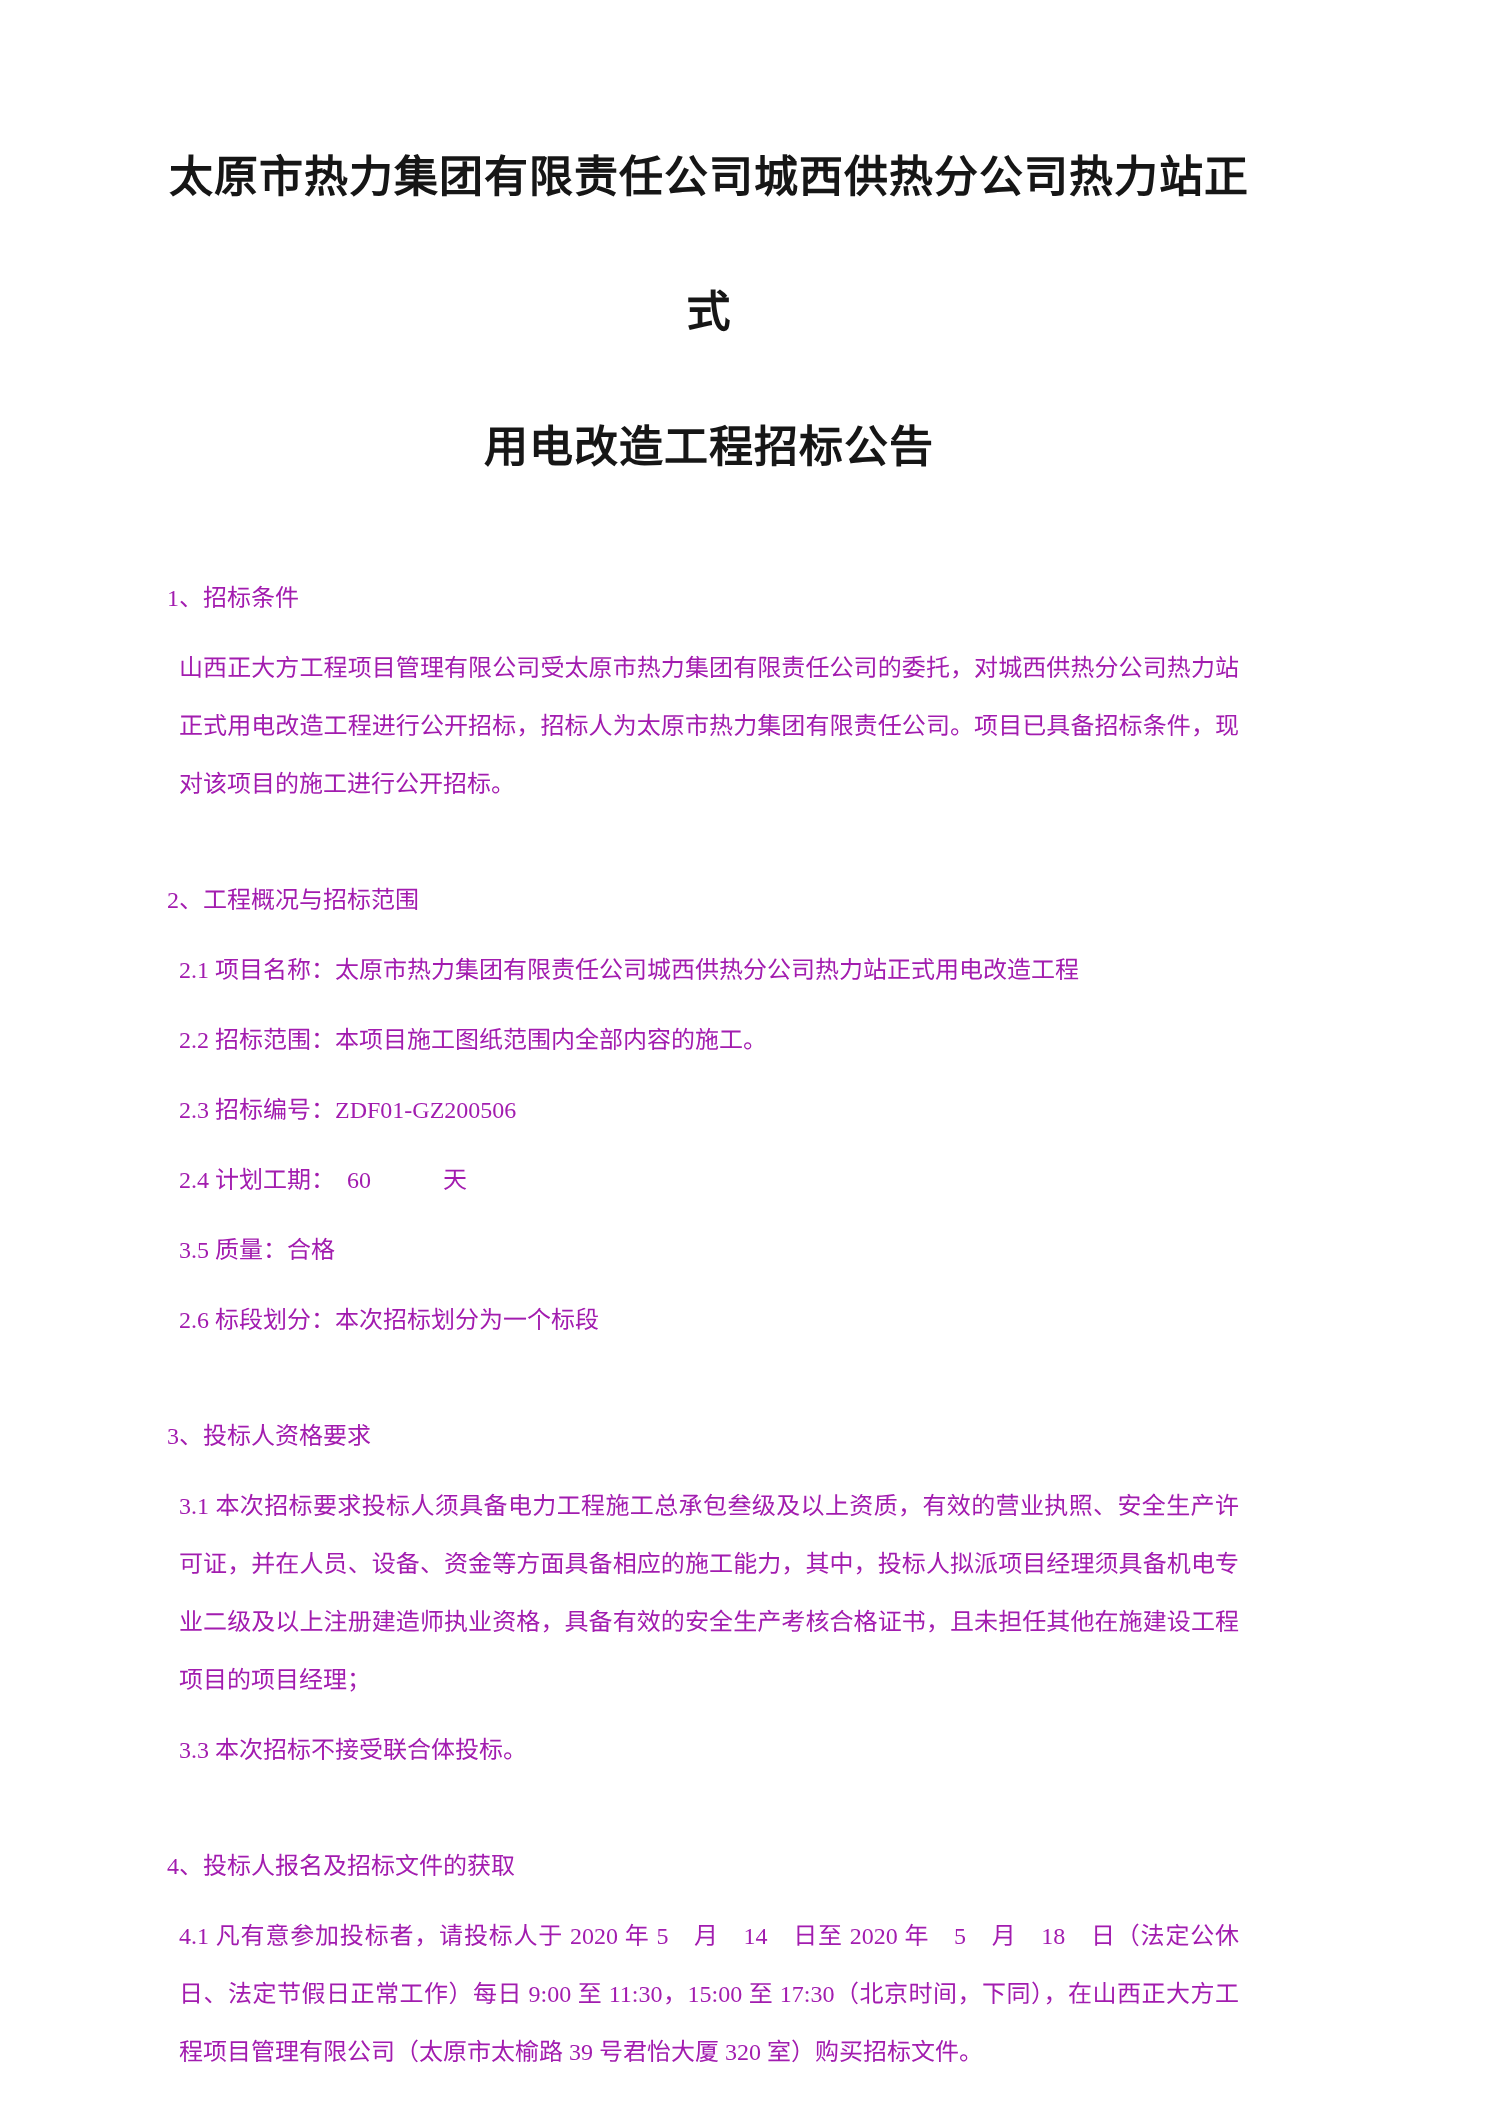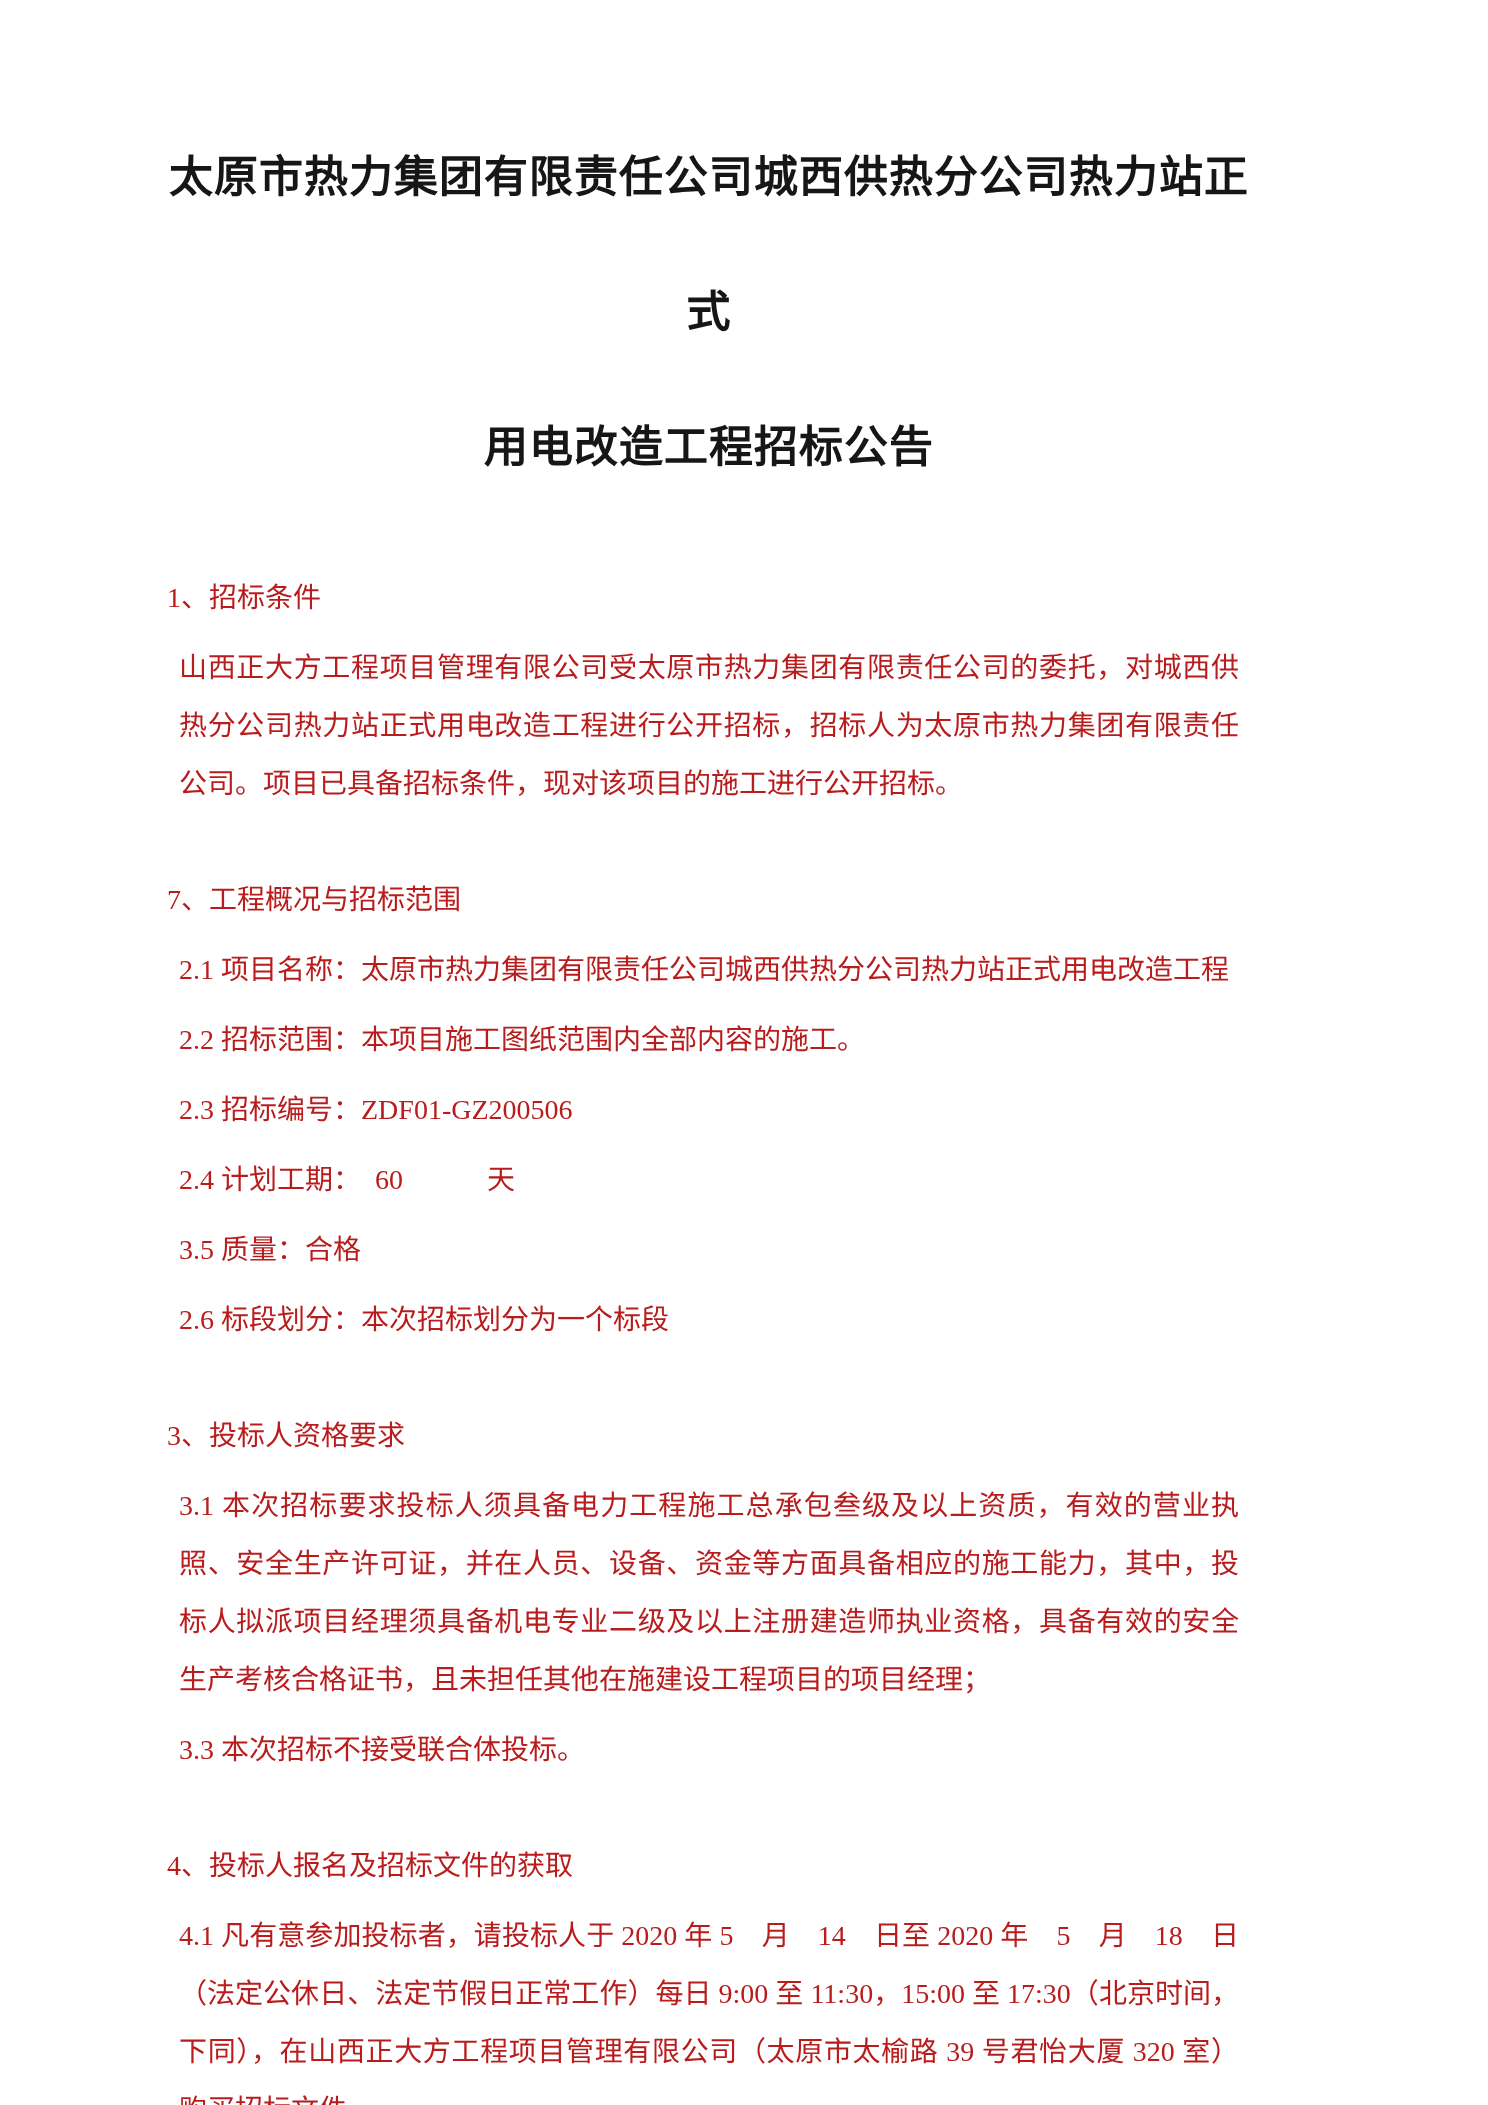--- a/index.html
+++ b/index.html
@@ -33,25 +33,25 @@
     margin-top: 54px;
   }
   .section {
     margin-top: 58px;
   }
   .section:first-child {
     margin-top: 0;
   }
   .section-heading,
   .paragraph {
-    font-size: 28px;
+    font-size: 24px;
     line-height: 58px;
     text-align: justify;
     text-justify: inter-character;
-    color: #b91c1c;
+    color: #a21caf;
     word-break: break-all;
   }
   .paragraph {
     margin: 12px;
   }
 </style>
 </head>
 <body>
 
 <div class="page">
@@ -62,21 +62,21 @@
   </div>
 
   <div class="doc-body">
 
     <div class="section">
       <div class="section-heading">1、招标条件</div>
       <p class="paragraph">山西正大方工程项目管理有限公司受太原市热力集团有限责任公司的委托，对城西供热分公司热力站正式用电改造工程进行公开招标，招标人为太原市热力集团有限责任公司。项目已具备招标条件，现对该项目的施工进行公开招标。</p>
     </div>
 
     <div class="section">
-      <div class="section-heading">7、工程概况与招标范围</div>
+      <div class="section-heading">2、工程概况与招标范围</div>
       <p class="paragraph">2.1 项目名称：太原市热力集团有限责任公司城西供热分公司热力站正式用电改造工程</p>
       <p class="paragraph">2.2 招标范围：本项目施工图纸范围内全部内容的施工。</p>
       <p class="paragraph">2.3 招标编号：ZDF01-GZ200506</p>
       <p class="paragraph">2.4 计划工期：　60　　　天</p>
       <p class="paragraph">3.5 质量：合格</p>
       <p class="paragraph">2.6 标段划分：本次招标划分为一个标段</p>
     </div>
 
     <div class="section">
       <div class="section-heading">3、投标人资格要求</div>

